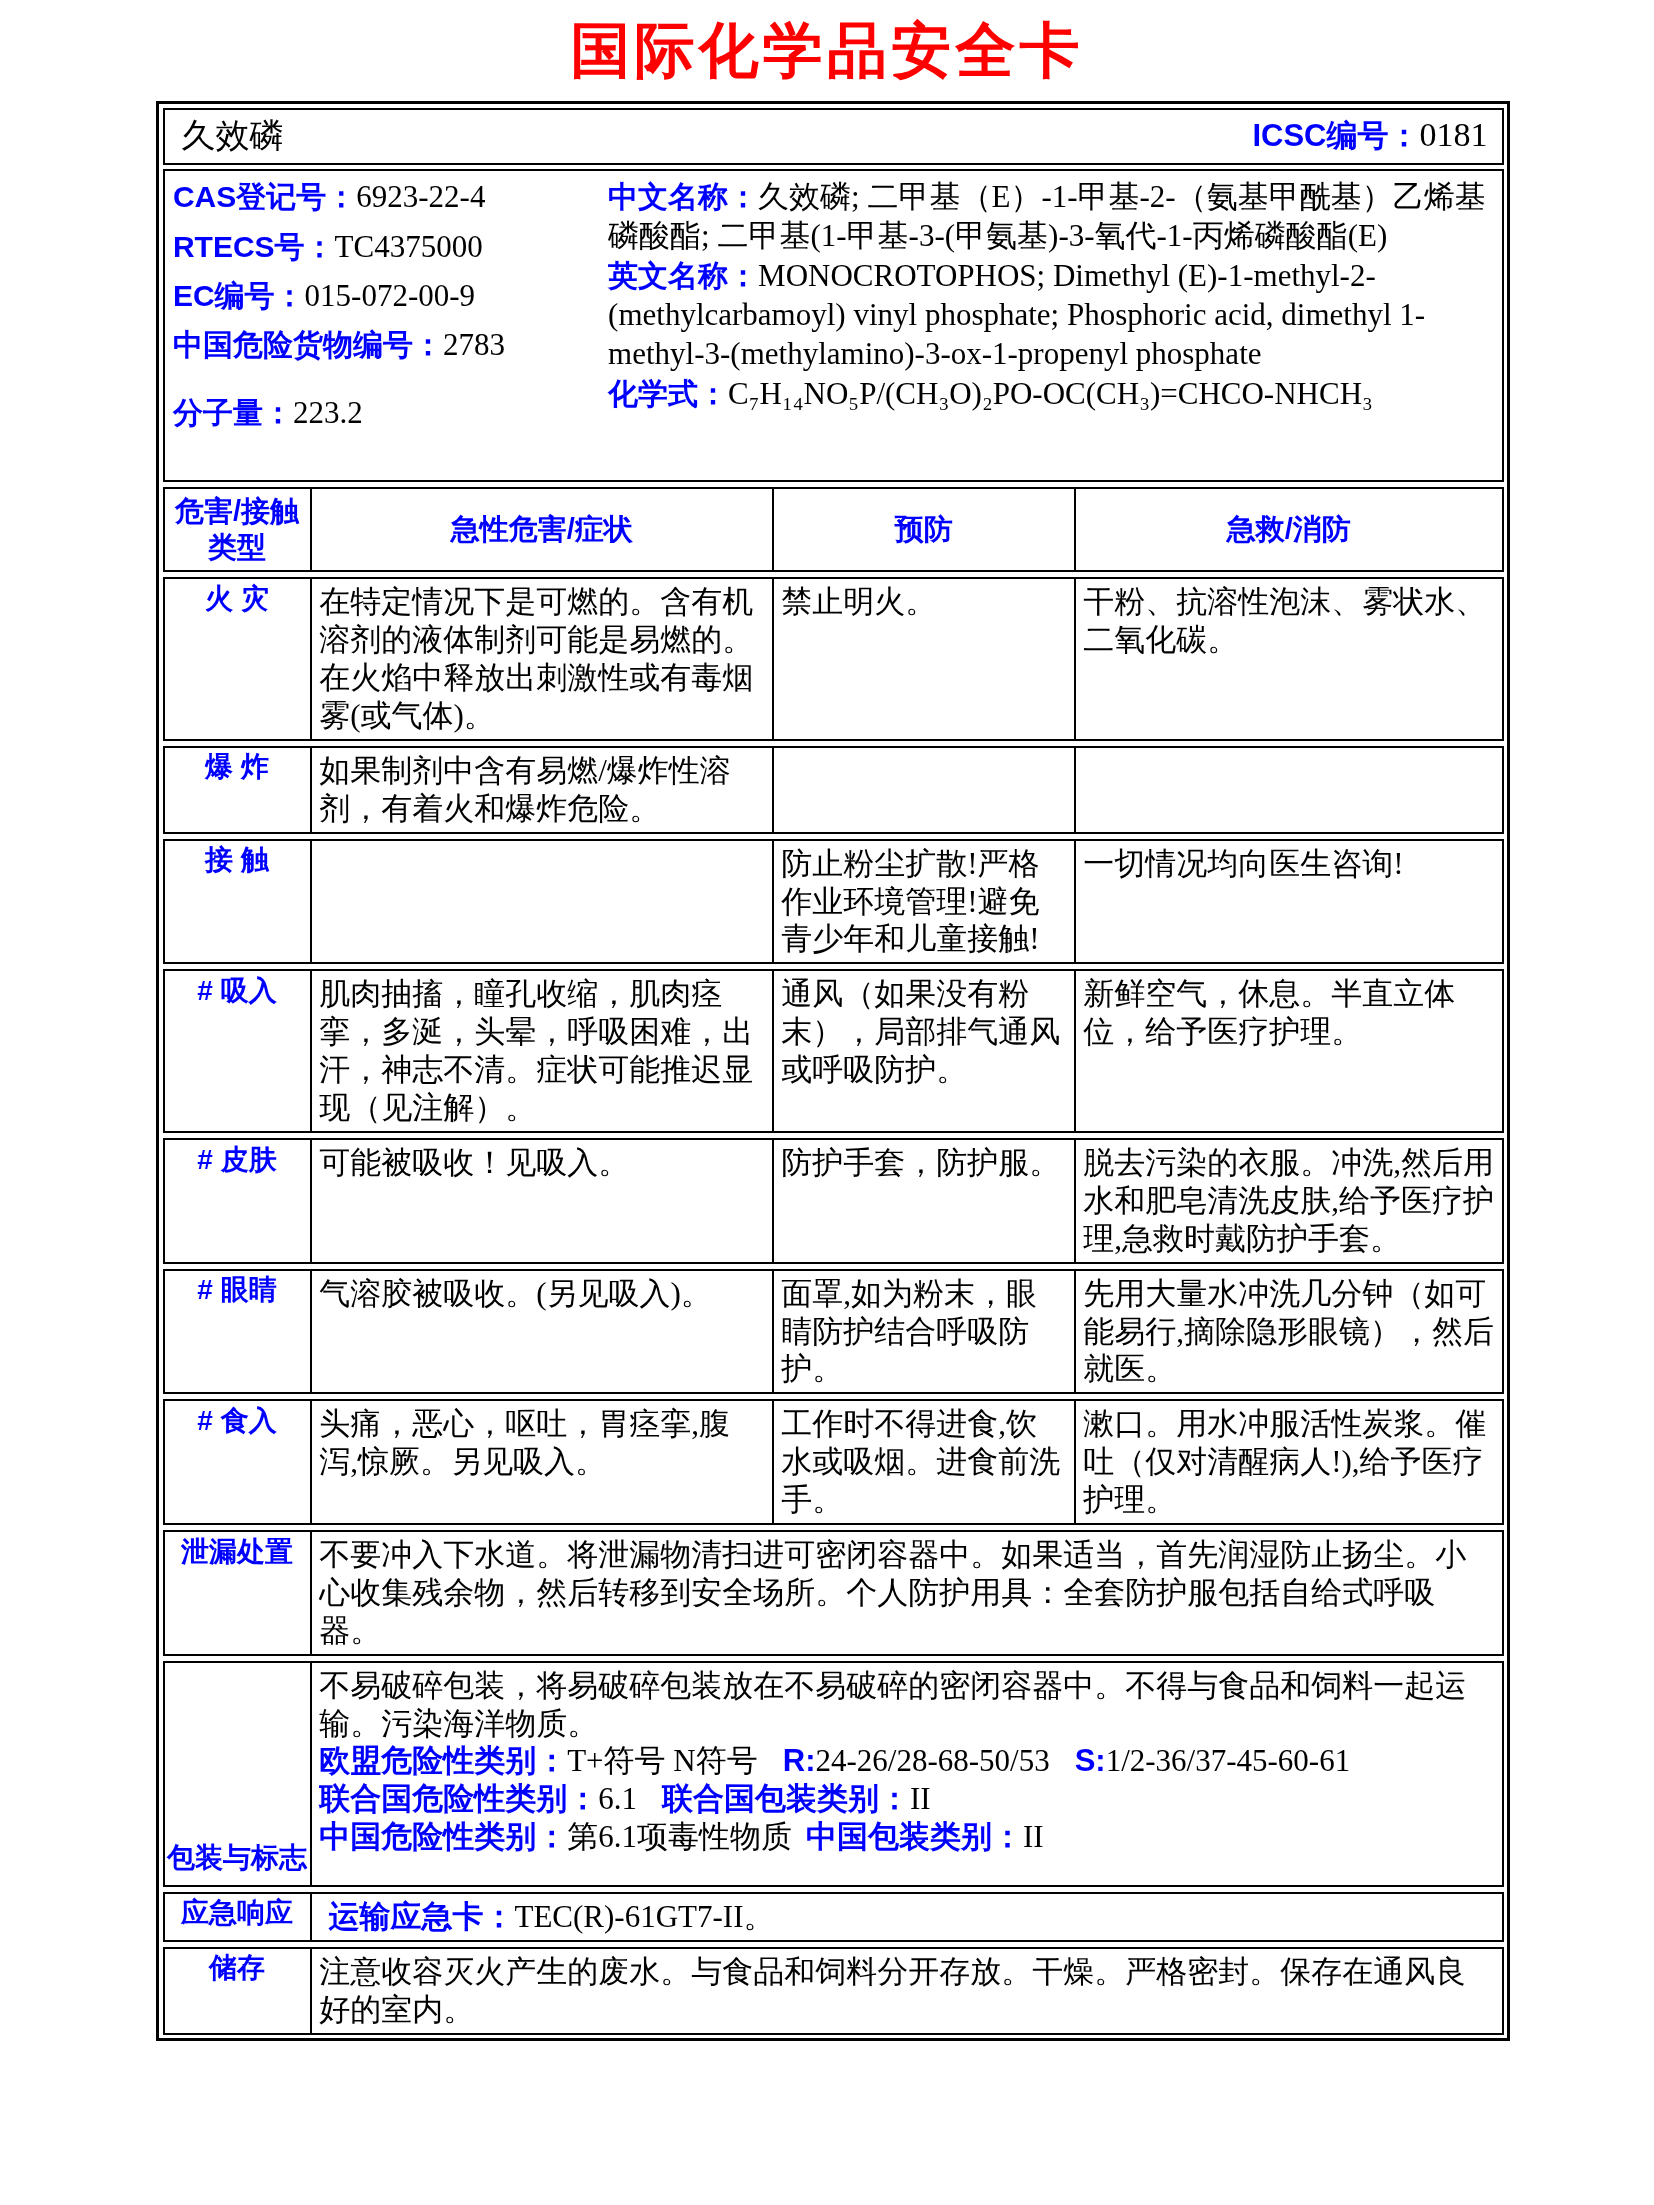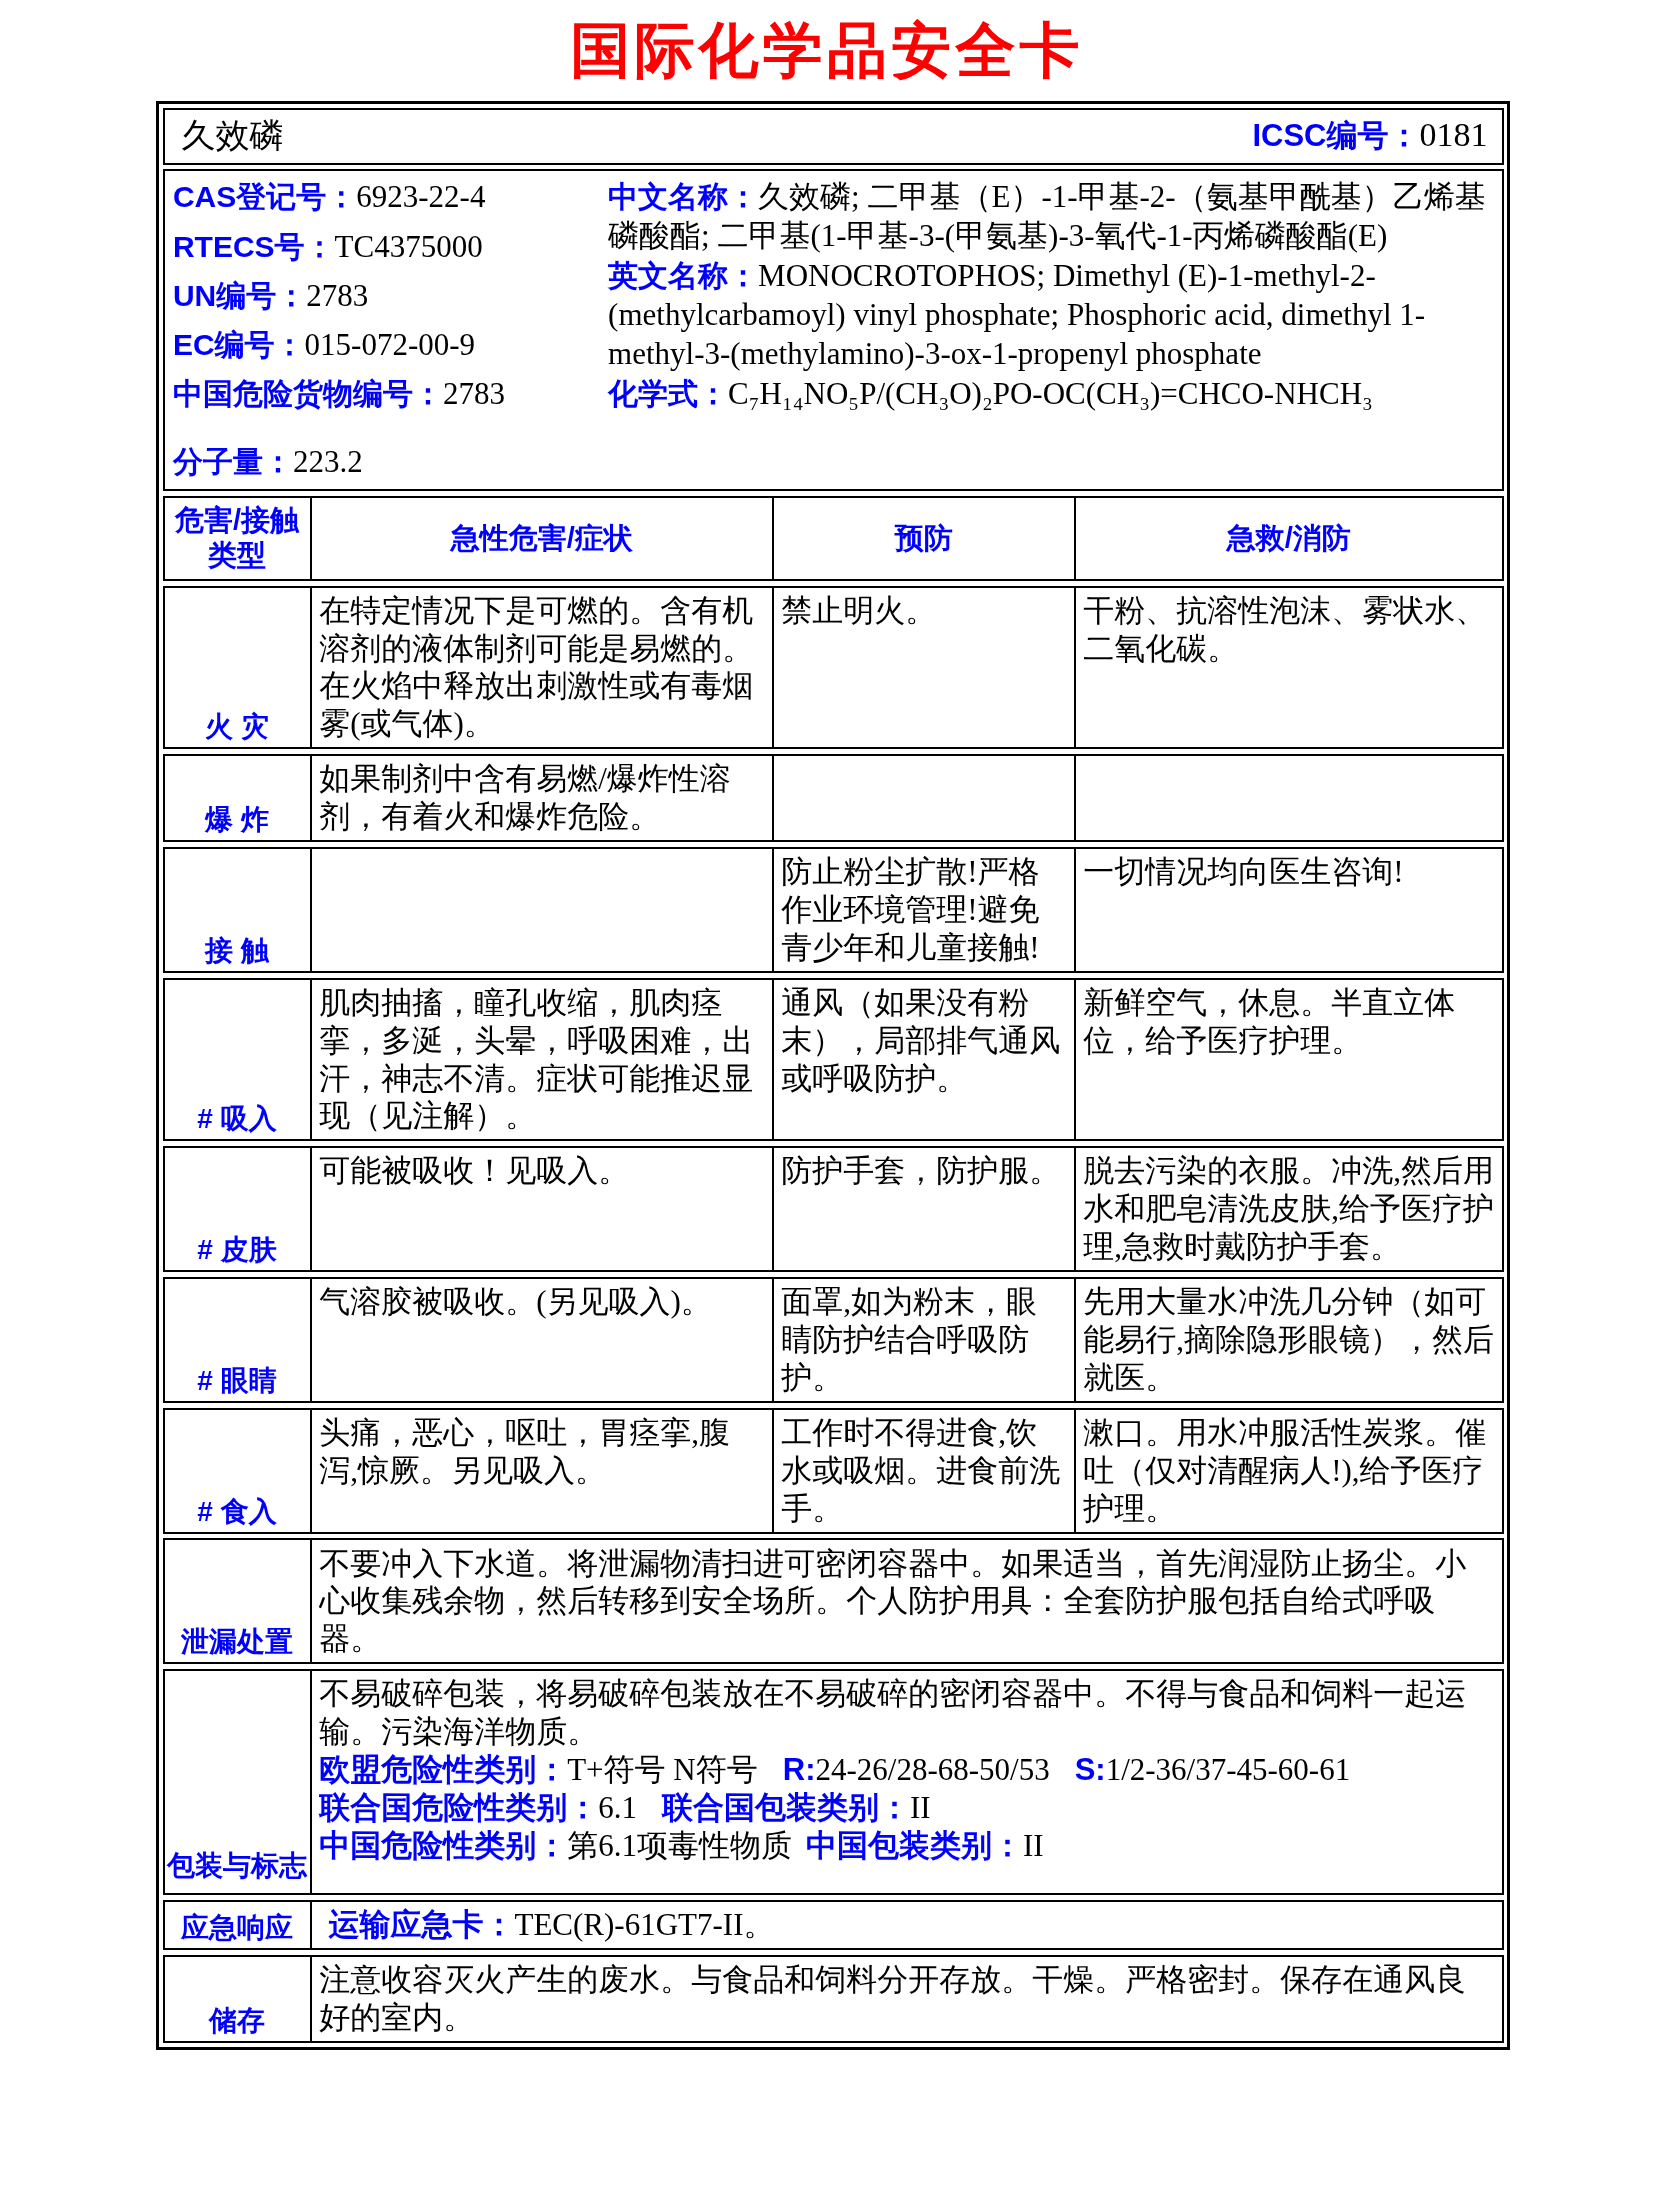--- a/index.html
+++ b/index.html
@@ -72,21 +72,21 @@
     align-items:stretch;
     font-size:31px;
     line-height:1.22;
   }
   .cell{
     box-sizing:border-box;
     padding:4.2px 7px 4.2px 7.7px;
   }
   .c1{
     width:145px;flex:0 0 145px;
-    display:flex;align-items:flex-end;justify-content:center;
+    display:flex;align-items:flex-start;justify-content:center;
     text-align:center;
     padding:2.8px 1.4px;
   }
   .c1 .rlabel{
     color:#0000ff;font-weight:bold;font-size:28px;
     font-family:"Liberation Sans","DejaVu Sans",sans-serif;
     white-space:pre-line;
   }
   .c2{width:462px;flex:0 0 462px;border-left:2.1px solid #000;}
   .c3{width:302px;flex:0 0 302px;border-left:2.1px solid #000;}
@@ -135,23 +135,20 @@
 
   <div class="box box-ids">
     <div class="ids-left">
       <div class="field">
         <span class="lbl">CAS登记号：</span><span class="val">6923-22-4</span>
       </div>
       <div class="field">
         <span class="lbl">RTECS号：</span><span class="val">TC4375000</span>
       </div>
       <div class="field">
-        <span class="lbl">UN编号：</span><span class="val">2783</span>
-      </div>
-      <div class="field">
         <span class="lbl">EC编号：</span><span class="val">015-072-00-9</span>
       </div>
       <div class="field">
         <span class="lbl">中国危险货物编号：</span><span class="val">2783</span>
       </div>
       <div class="field mw">
         <span class="lbl">分子量：</span><span class="val">223.2</span>
       </div>
     </div>
     <div class="ids-right">

